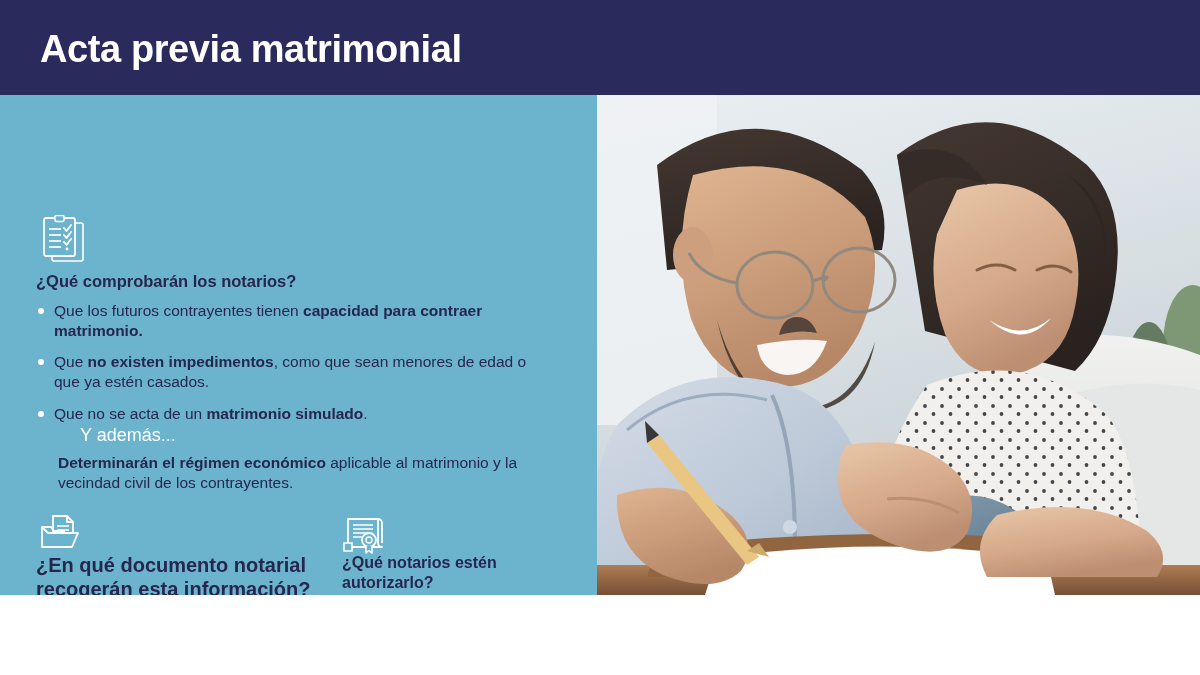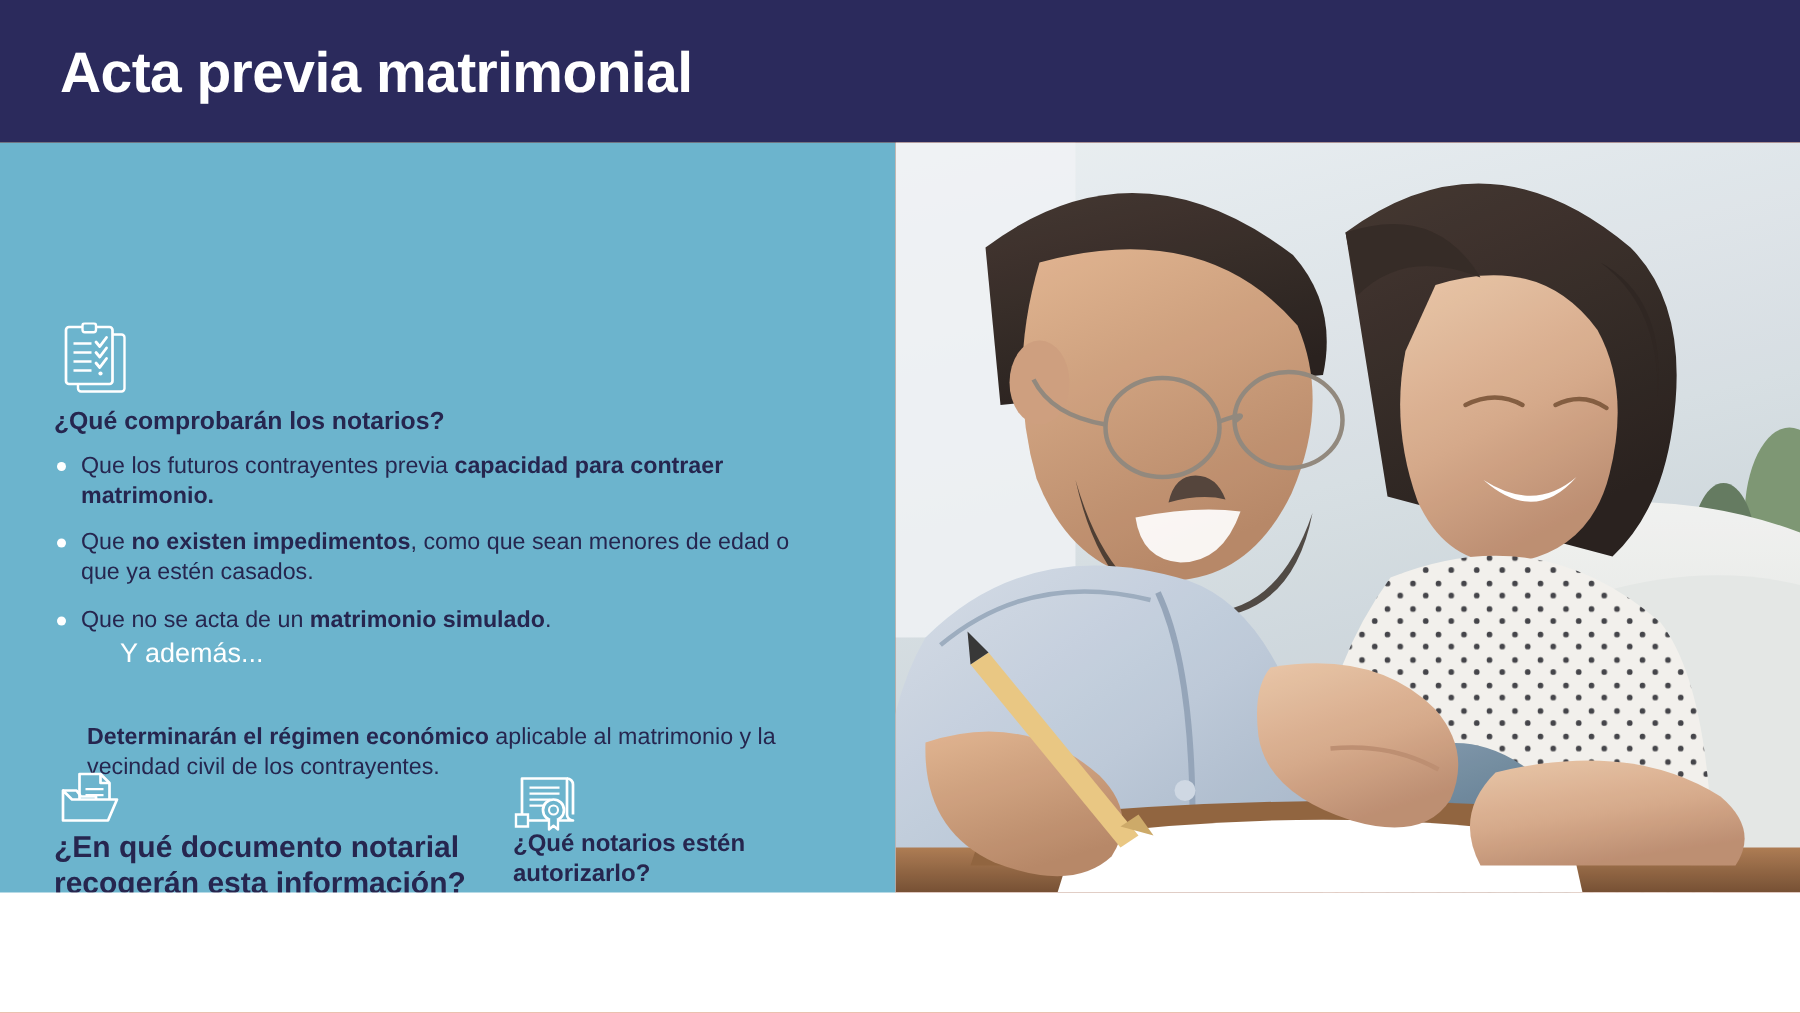--- a/index.html
+++ b/index.html
@@ -5,21 +5,21 @@
   * { margin:0; padding:0; box-sizing:border-box; }
   html, body {
     width:1200px; height:675px;
     font-family:"Liberation Sans", sans-serif;
     background:#ffffff;
     overflow:hidden;
   }
   #page {
     position:relative;
     width:1200px; height:675px;
-    background:#c2410c;
+    background:#3b82f6;
   }
 
   
   #header {
     position:absolute; left:0; top:0;
     width:1200px; height:95px;
     background:#2b2a5c;
   }
   #header-title {
     position:absolute; left:40px; top:28px;
@@ -75,21 +75,21 @@
     width:6px; height:6px; border-radius:50%;
     background:#ffffff;
   }
   .bullet-row b { font-weight:bold; }
 
   #y-ademas {
     position:absolute; left:36px; top:330px;
     font-size:18px; font-weight:normal; color:#ffffff;margin-left:44px;
   }
   #ademas-text {
-    left:58px; top:358px; width:470px; font-size:15.5px;margin-top:29px;
+    left:58px; top:358px; width:470px; font-size:15.5px;
   }
 
   #col-left-icon  { left:40px;  top:418px; }
   #col-right-icon { left:342px; top:418px; }
 
   #q2-heading { left:36px;  top:458px; width:280px; font-size:20px; }
   #q3-heading { left:342px; top:458px; width:250px; font-size:16px; }
 
   #q2-body { left:36px;  top:508px; width:280px; font-size:15.5px; }
   #q3-body { left:342px; top:508px; width:250px; font-size:15.5px; }
@@ -126,21 +126,21 @@
         <polyline points="24,27 26.5,30 31,24" fill="none" stroke="#ffffff" stroke-width="1.9" stroke-linecap="round" stroke-linejoin="round"></polyline>
         <circle cx="27" cy="34" r="1.4" fill="#ffffff"></circle>
       </svg>
     </div>
 
     <div id="q1-heading" class="section-heading">¿Qué comprobarán los notarios?</div>
 
     <div id="bullets">
       <div class="bullet-row">
         <span class="bullet-dot"></span>
-        <span>Que los futuros contrayentes previa </span><b>capacidad para contraer matrimonio.</b><span></span>
+        <span>Que los futuros contrayentes tienen </span><b>capacidad para contraer matrimonio.</b><span></span>
       </div>
       <div class="bullet-row">
         <span class="bullet-dot"></span>
         <span>Que </span><b>no existen impedimentos</b><span>, como que sean menores de edad o que ya estén casados.</span>
       </div>
       <div class="bullet-row">
         <span class="bullet-dot"></span>
         <span>Que no se acta de un </span><b>matrimonio simulado</b><span>.</span>
       </div>
     </div>

